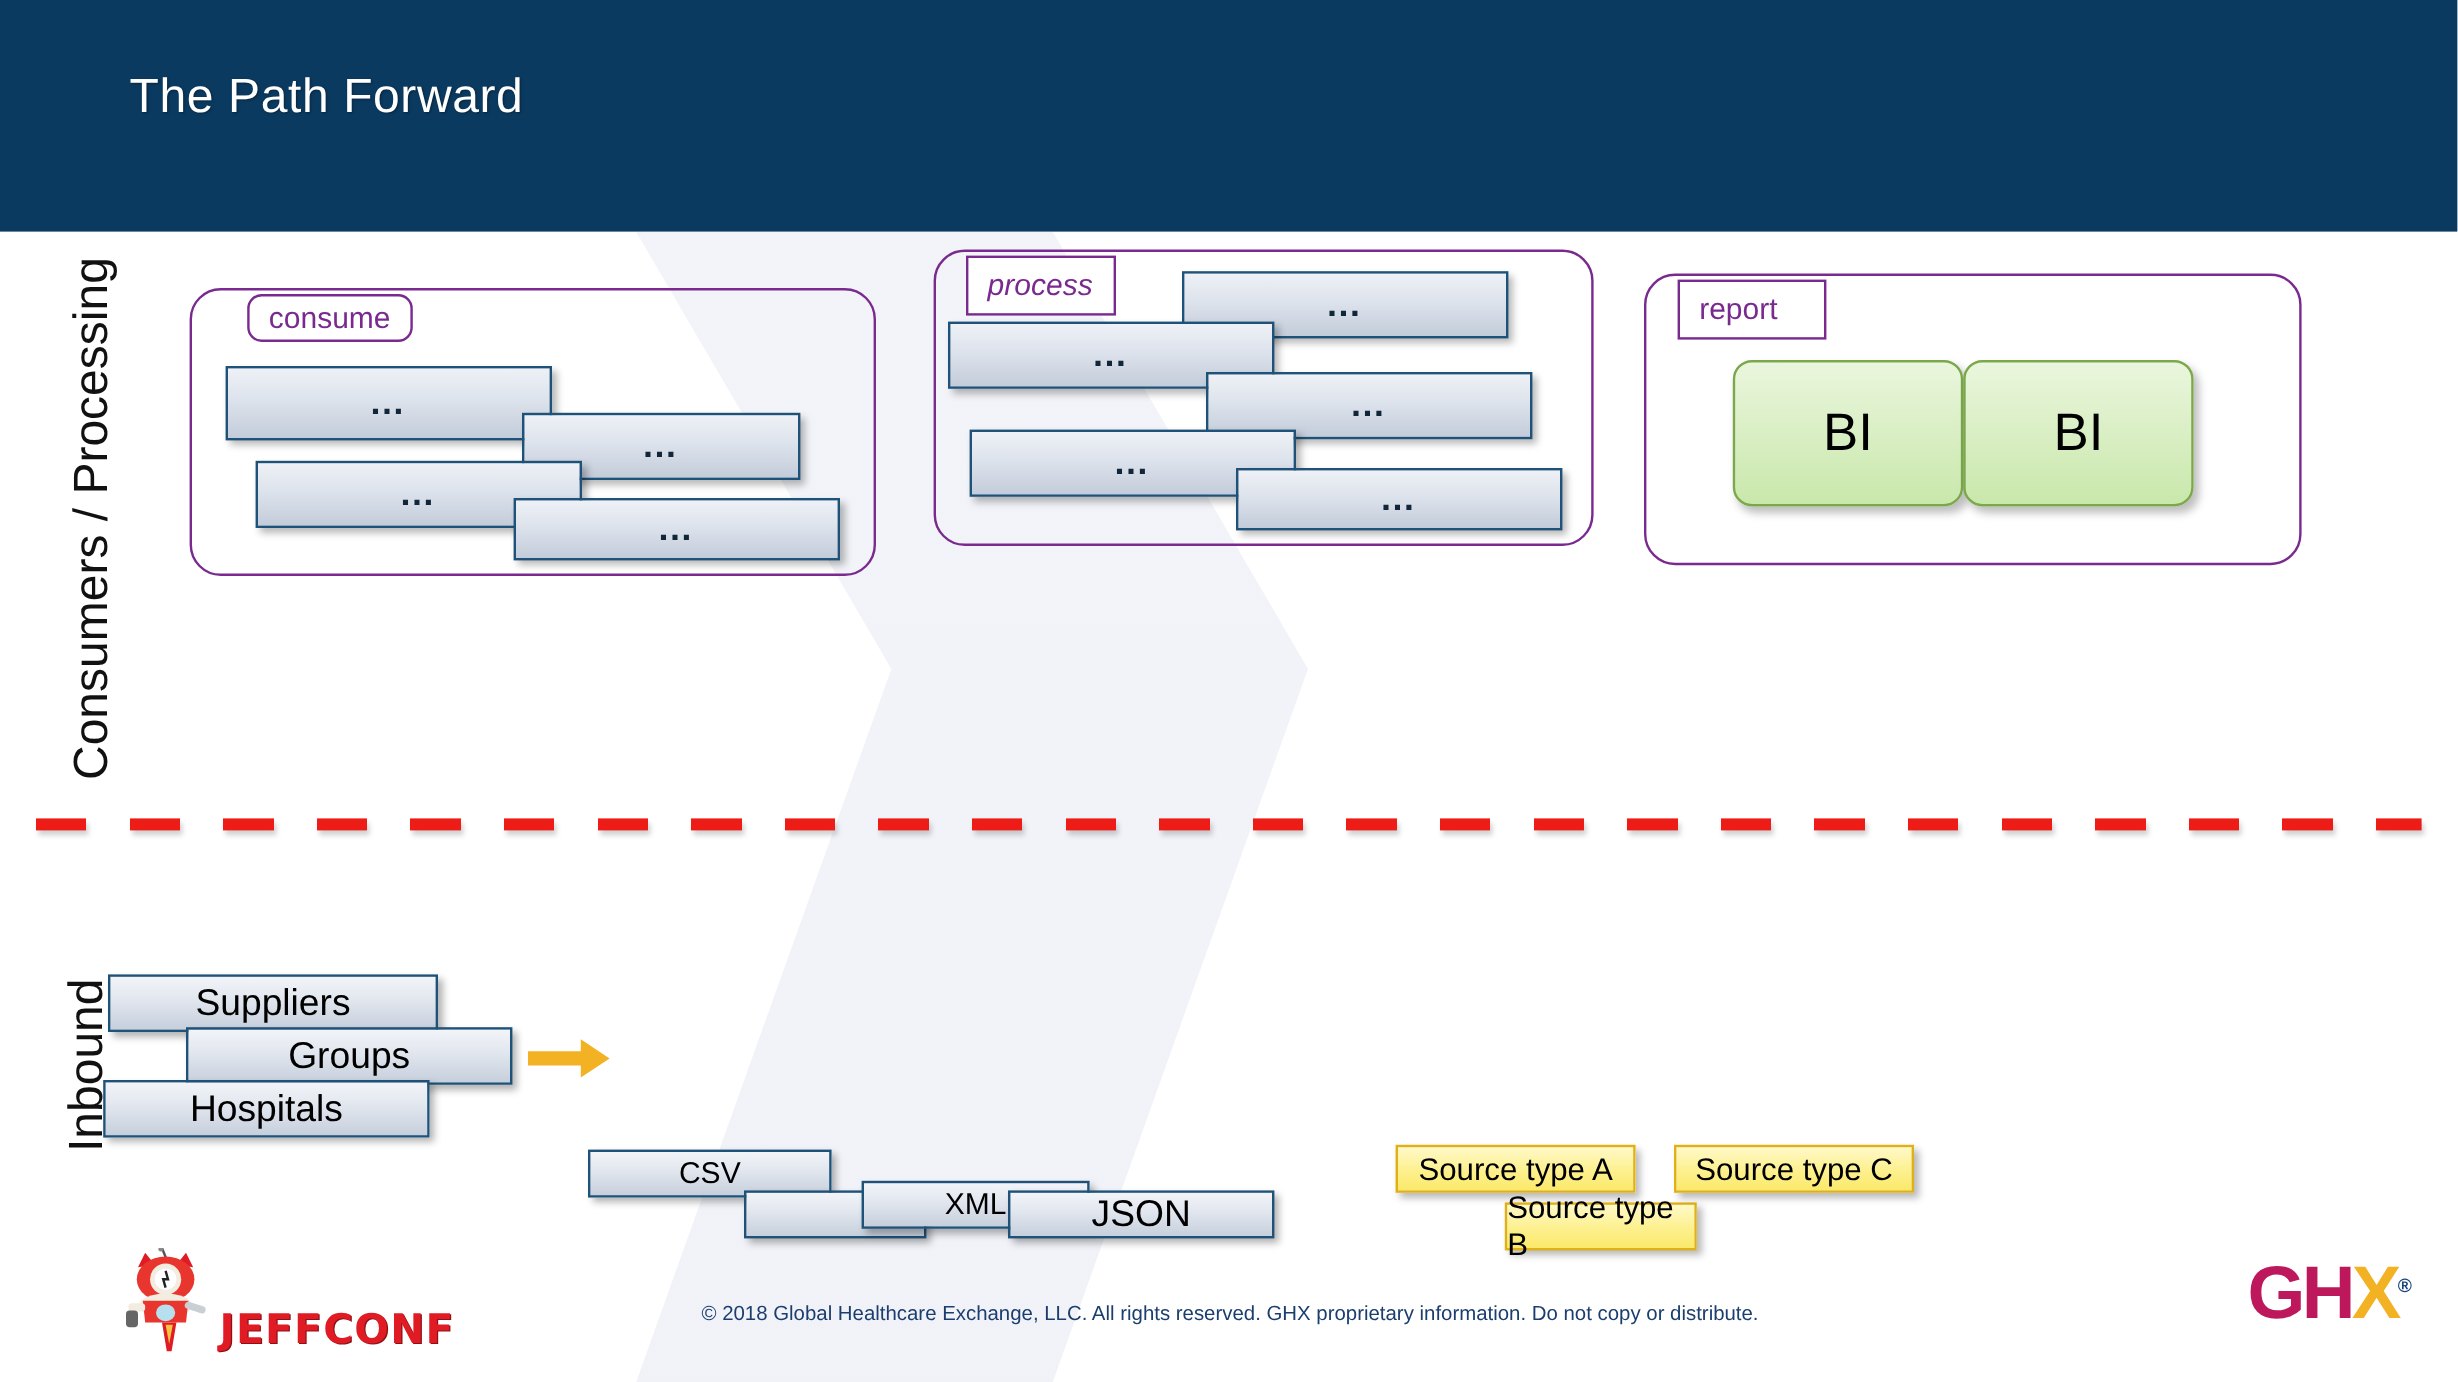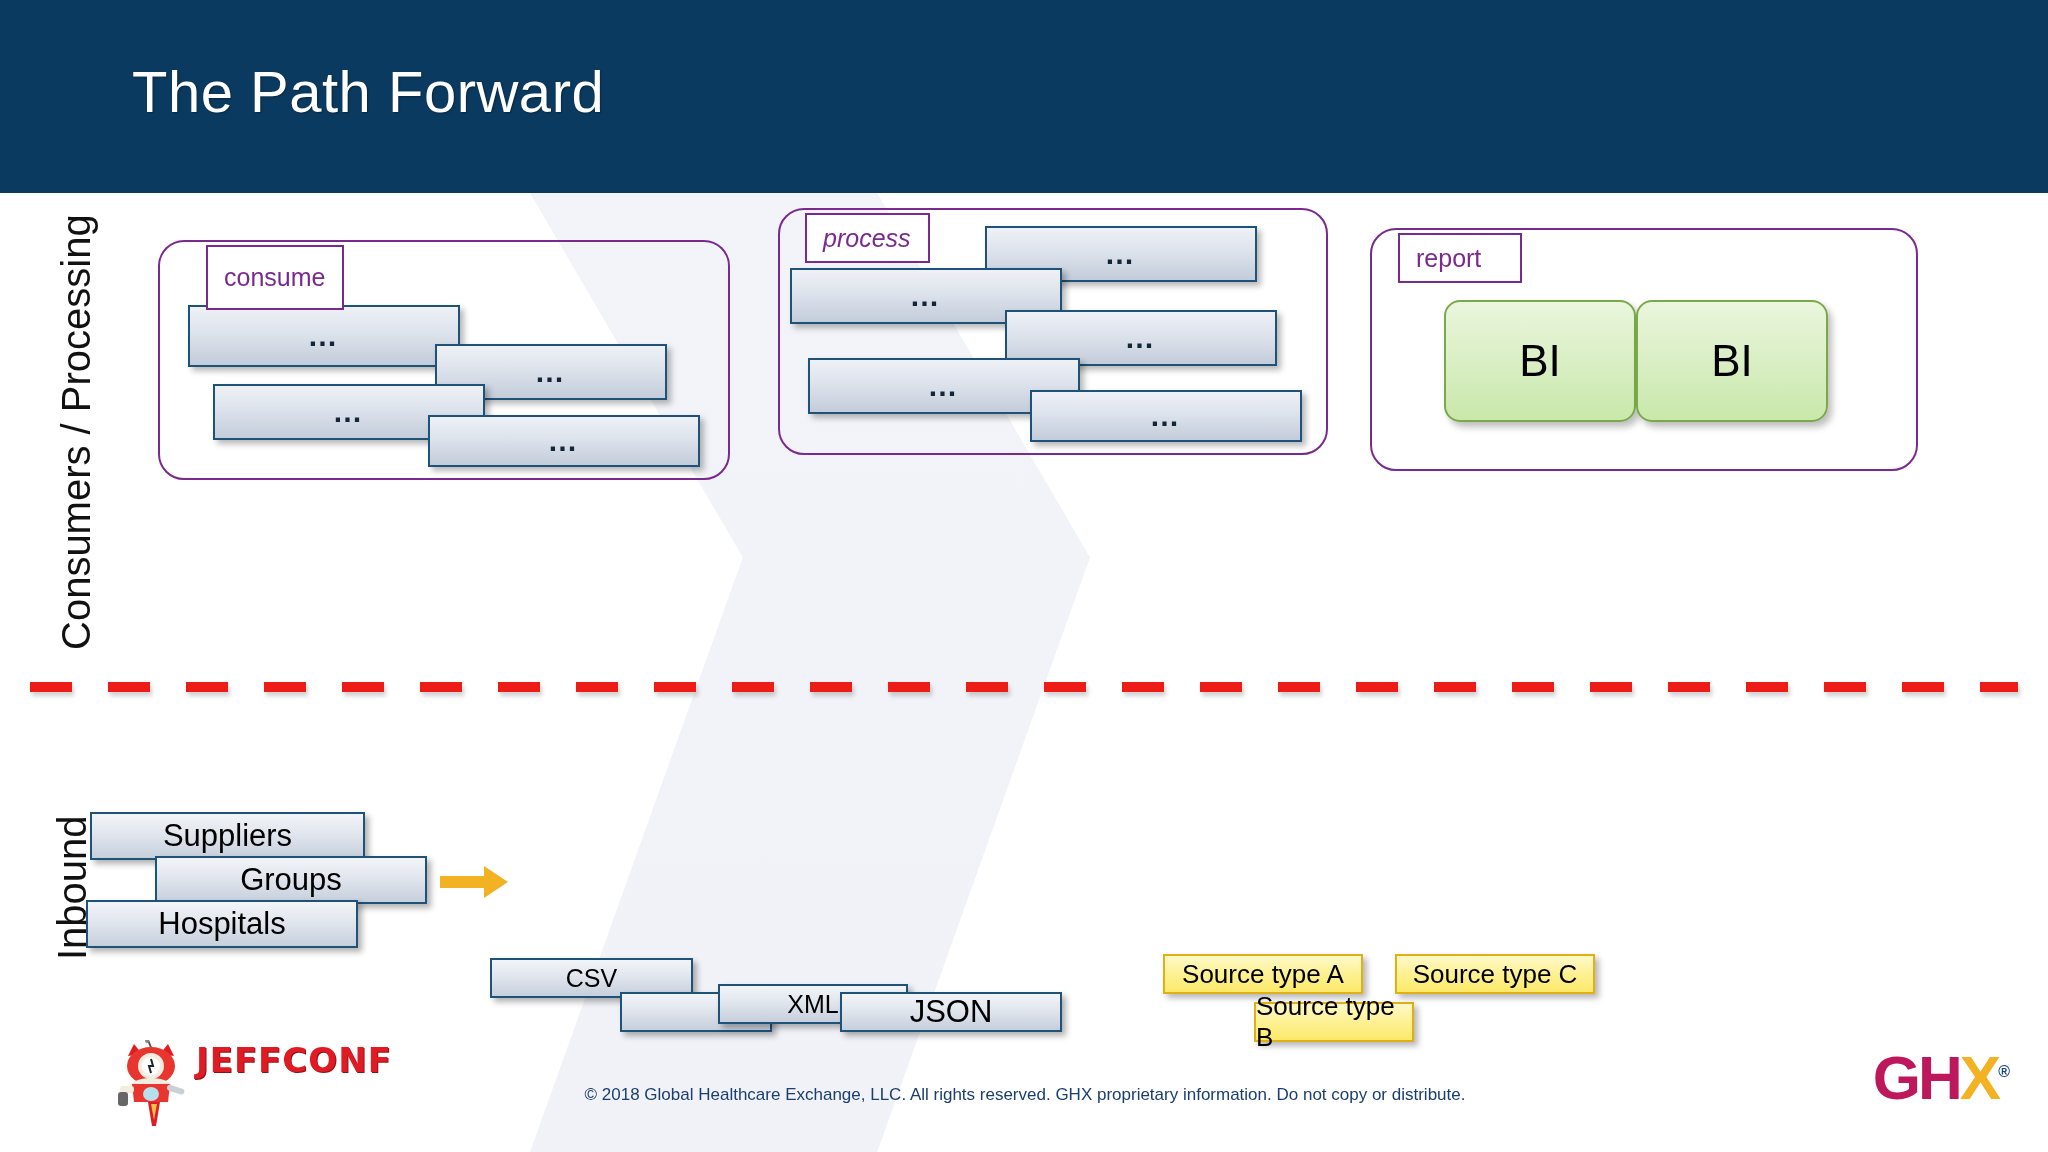--- a/index.html
+++ b/index.html
@@ -1,22 +1,22 @@
 <!DOCTYPE html>
 <html><head>
 <meta charset="utf-8">
 <style>
   html,body{margin:0;padding:0;background:#fff;}
   body{width:2048px;height:1152px;position:relative;overflow:hidden;
        font-family:"Liberation Sans","DejaVu Sans",sans-serif;}
 
   
   .header{position:absolute;left:0;top:0;width:2048px;height:193px;background:#0b3a60;}
-  .header .title{position:absolute;left:108px;top:58px;font-size:58px;color:#ffffff;
-       letter-spacing:.5px;text-shadow:1px 1px 2px rgba(0,0,0,.35);margin-left:24px;}
+  .header .title{position:absolute;left:108px;top:58px;font-size:40px;color:#ffffff;
+       letter-spacing:.5px;text-shadow:1px 1px 2px rgba(0,0,0,.35);}
 
   
   .chevron{position:absolute;left:530px;top:193px;width:560px;height:959px;
      background:linear-gradient(180deg,#eef0f6 0%,#eceef5 100%);
      clip-path:polygon(0% 0%, 62% 0%, 100% 38%, 62% 100%, 0% 100%, 38% 38%);
      opacity:.75;z-index:0;}
 
   
   .vlabel{position:absolute;transform-origin:left top;transform:rotate(-90deg);
      white-space:nowrap;color:#111;font-size:40px;}
@@ -65,38 +65,38 @@
 
   
   .copyright{position:absolute;left:575px;top:1085px;width:900px;text-align:center;
      font-size:17px;color:#1b3e6f;}
   .ghx{position:absolute;right:38px;top:1047px;font-size:62px;font-weight:bold;
      letter-spacing:-3px;line-height:1;}
   .ghx .g{color:#be185d;}
   .ghx .x{color:#f2b223;}
   .ghx .r{font-size:16px;color:#17457f;vertical-align:super;letter-spacing:0;}
 
-  .jeff{position:absolute;left:118px;top:1040px;display:flex;align-items:flex-start;gap:6px;}
+  .jeff{position:absolute;left:105px;top:1040px;display:flex;align-items:flex-end;gap:6px;}
   .jeff .word{font-size:34px;font-weight:bold;color:#e01b24;letter-spacing:1px;
      text-shadow:1px 1px 0 #8d1016;font-family:"DejaVu Sans",sans-serif;}
 </style>
 </head>
 <body>
 
 <div class="chevron"></div>
 
 <div class="header">
   <div class="title">The Path Forward</div>
 </div>
 
 <div class="vlabel" style="left:54px;top:650px;">Consumers / Processing</div>
 <div class="vlabel" style="left:50px;top:960px;">Inbound</div>
 
 <div class="group" style="left:158px;top:240px;width:572px;height:240px;"></div>
-<div class="group-tab" style="left:206px;top:245px;width:138px;height:65px;">
+<div class="group-tab" style="left:206px;top:245px;width:138px;height:40px;border-radius:12px;">
   <span>consume</span>
 </div>
 <div class="gbox" style="left:188px;top:305px;width:272px;height:62px;">
   <span class="dots">…</span>
 </div>
 <div class="gbox" style="left:435px;top:344px;width:232px;height:56px;">
   <span class="dots">…</span>
 </div>
 <div class="gbox" style="left:213px;top:384px;width:272px;height:56px;">
   <span class="dots">…</span>

